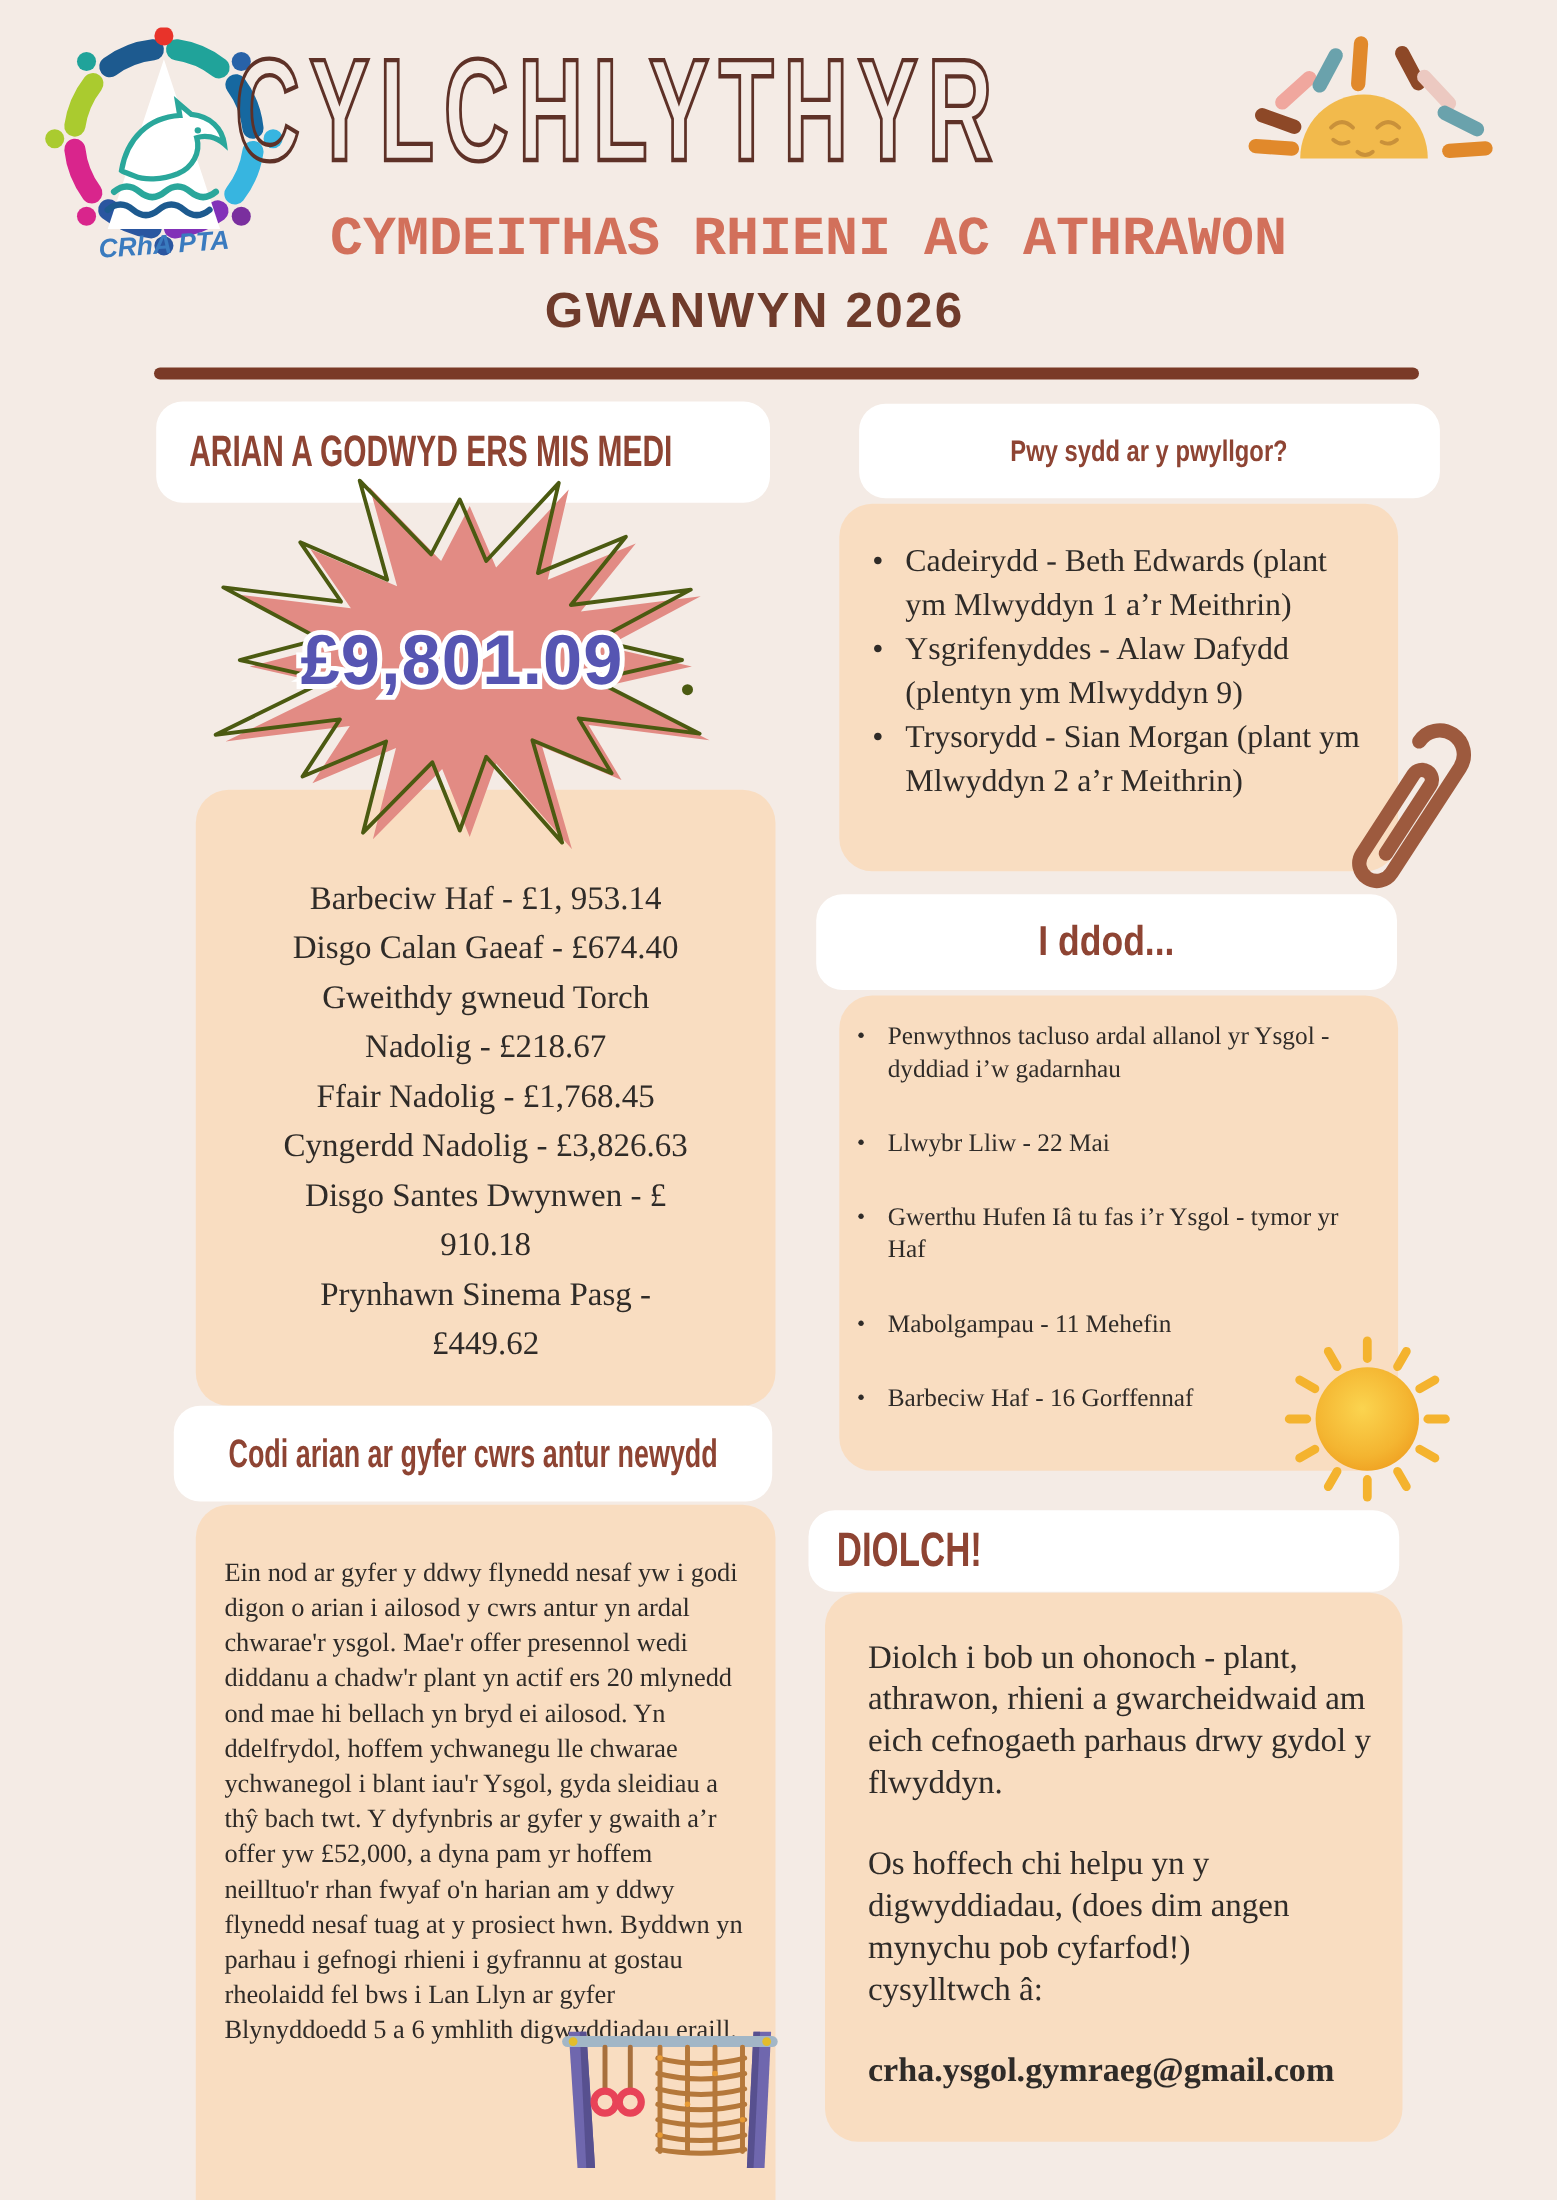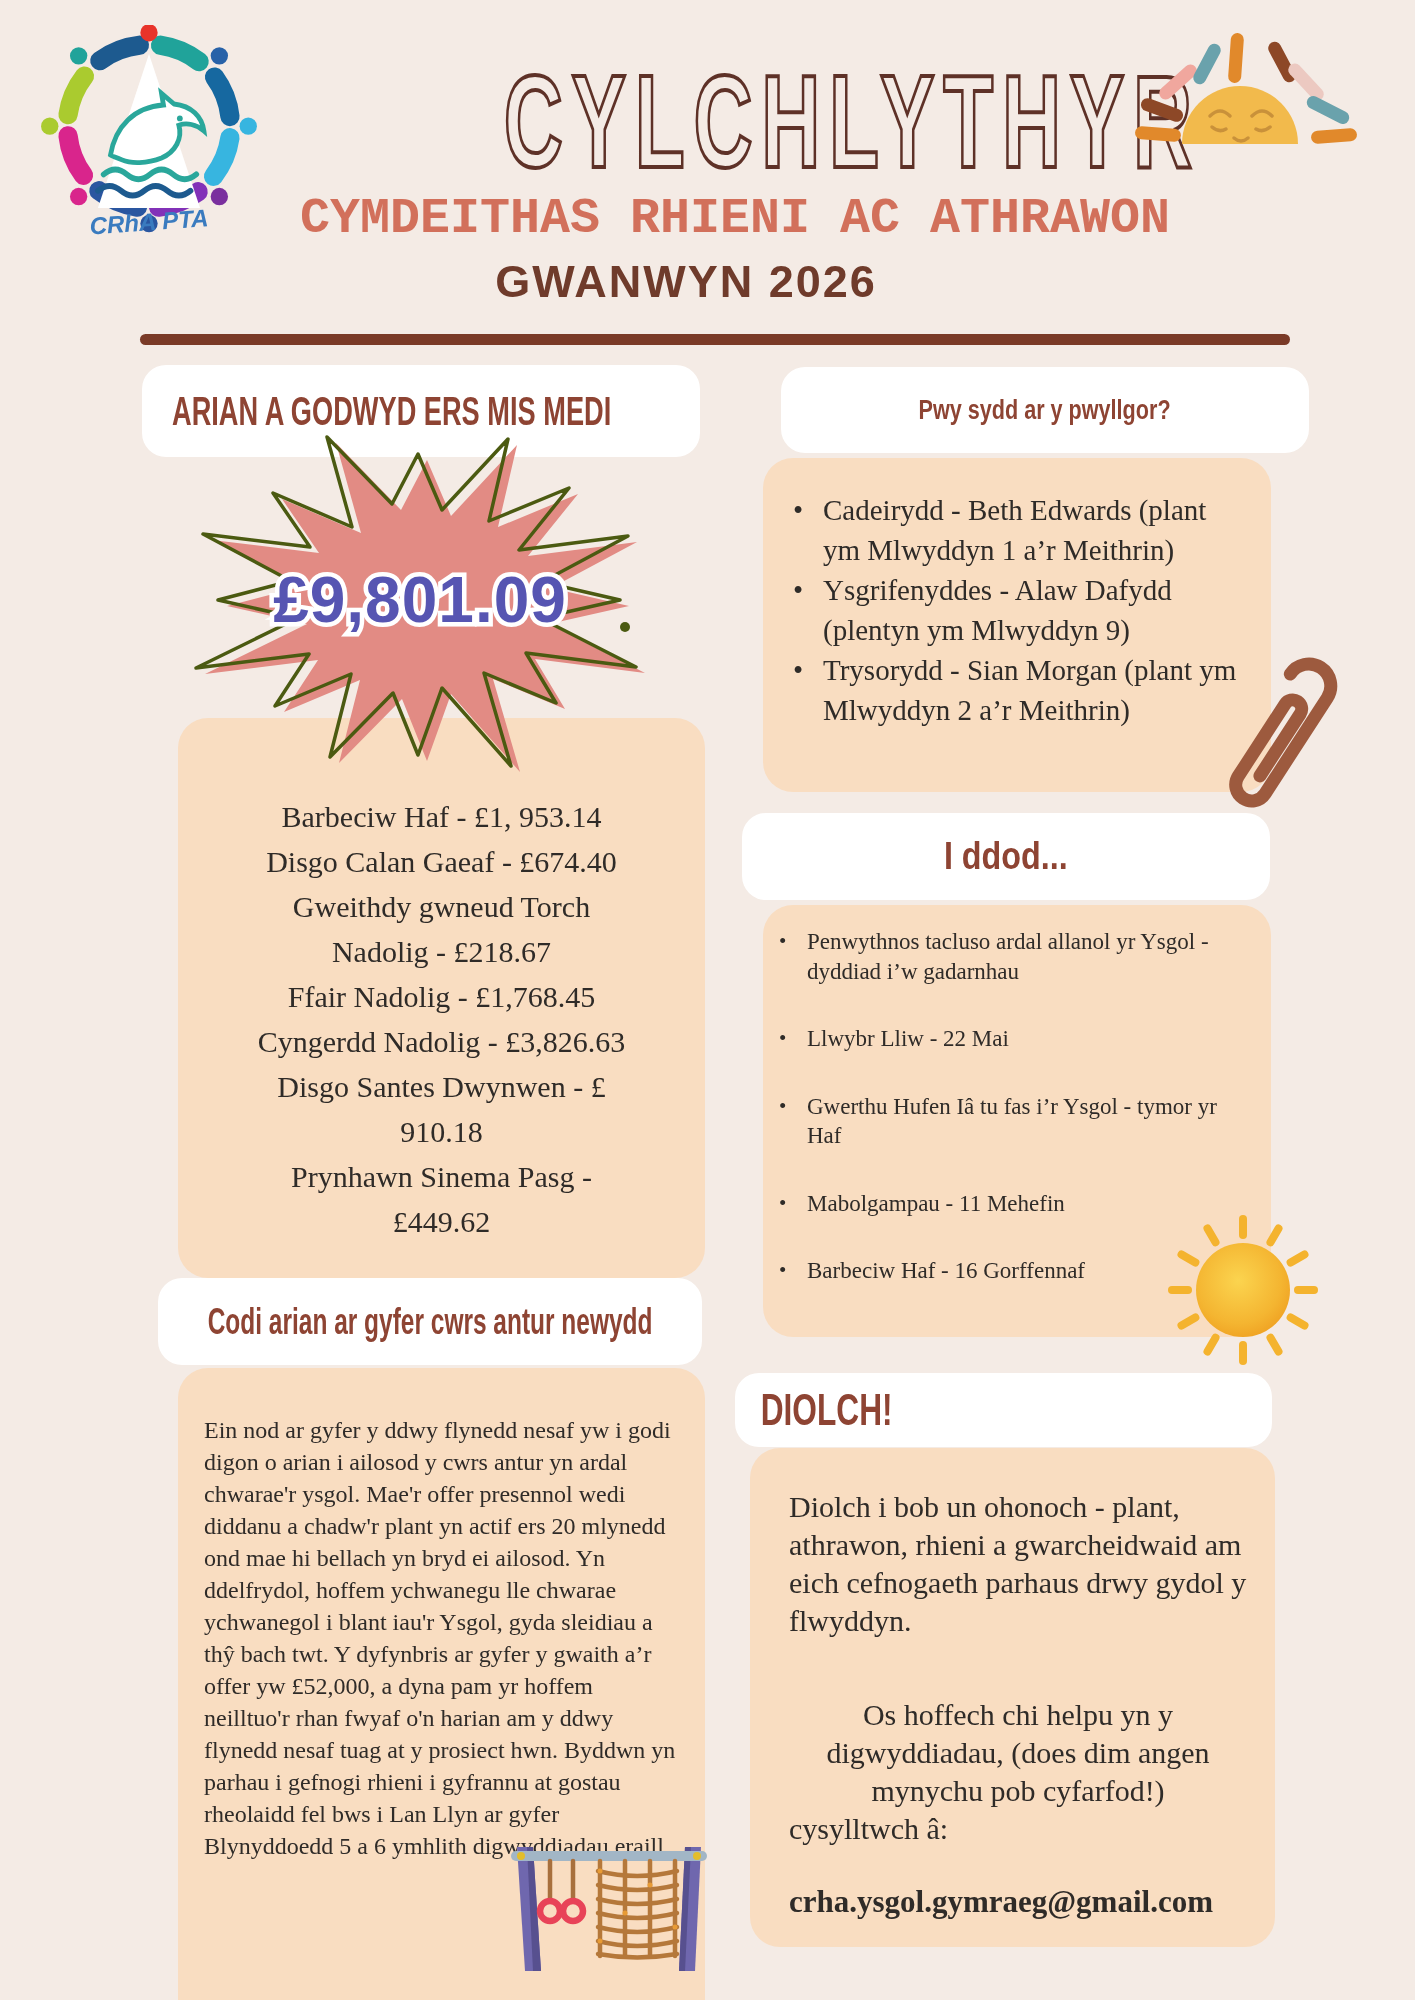--- a/index.html
+++ b/index.html
@@ -1,20 +1,20 @@
 <!DOCTYPE html>
 <html><head>
 <meta charset="utf-8">
 <style>
   html,body{margin:0;padding:0;background:#e9e2db;}
   .page{position:relative;width:1415px;height:2000px;background:#f4ebe5;overflow:hidden;
         font-family:"Liberation Serif",serif;color:#2f2b28;margin:0 auto;}
 
   
-  .title-wrap{position:absolute;left:0;top:56px;width:1415px;text-align:right;}
+  .title-wrap{position:absolute;left:0;top:34px;width:1415px;text-align:left;}
   .title-wrap .t{display:inline-block;font-family:"Liberation Sans",sans-serif;font-weight:700;
         font-size:132px;line-height:1;letter-spacing:14px;color:#5e3127;
         -webkit-text-fill-color:transparent;-webkit-text-stroke:4px #5e3127;
         transform:scaleX(0.62);transform-origin:center top;white-space:nowrap;}
   .subtitle{position:absolute;left:55px;top:190px;width:1360px;text-align:center;
         font-family:Liberation Mono, monospace;font-weight:700;font-size:50px;color:#d2705b;
         letter-spacing:0px;white-space:nowrap;}
   .edition{position:absolute;left:0px;top:256px;width:1372px;text-align:center;
         font-family:"Liberation Sans",sans-serif;font-weight:700;font-size:45px;color:#6f3b2b;
         letter-spacing:2px;}
@@ -44,21 +44,21 @@
   #box-committee .b{width:30px;flex:none;}
   #hdr-iddod{left:742px;top:813px;width:528px;height:87px;font-size:38px;justify-content:center;}
   #hdr-iddod .hx{transform:scaleX(0.85);transform-origin:center center;}
   #box-events{left:763px;top:905px;width:508px;height:432px;padding:22px 30px 0 16px;}
   #box-events .bl{display:flex;font-size:23px;line-height:29.5px;margin-bottom:38px;}
   #box-events .b{width:28px;flex:none;font-size:21px;}
   #hdr-diolch{left:735px;top:1373px;width:537px;height:74px;font-size:44px;justify-content:flex-start;}
   #hdr-diolch .hx{transform:scaleX(0.72);transform-origin:center center;}
   #box-thanks{left:750px;top:1448px;width:525px;height:499px;padding:40px 28px 0 39px;}
   #box-thanks .p{font-size:30px;line-height:38px;}
-  #box-thanks .p2{margin-top:56px;text-align:center;}
+  #box-thanks .p2{margin-top:36px;}
   #box-thanks .email{margin-top:36px;font-size:31px;font-weight:700;}
 
   
   #logo{position:absolute;left:35px;top:25px;width:228px;height:212px;}
   #sun1{position:absolute;left:1122px;top:32px;width:252px;height:125px;}
   #starburst{position:absolute;left:128px;top:400px;width:582px;height:412px;z-index:4;}
   #paperclip{position:absolute;left:1200px;top:638px;width:150px;height:200px;}
   #sun2{position:absolute;left:1152px;top:1199px;width:182px;height:182px;z-index:6;}
   #playground{position:absolute;left:503px;top:1833px;width:212px;height:138px;z-index:7;}
 </style>

